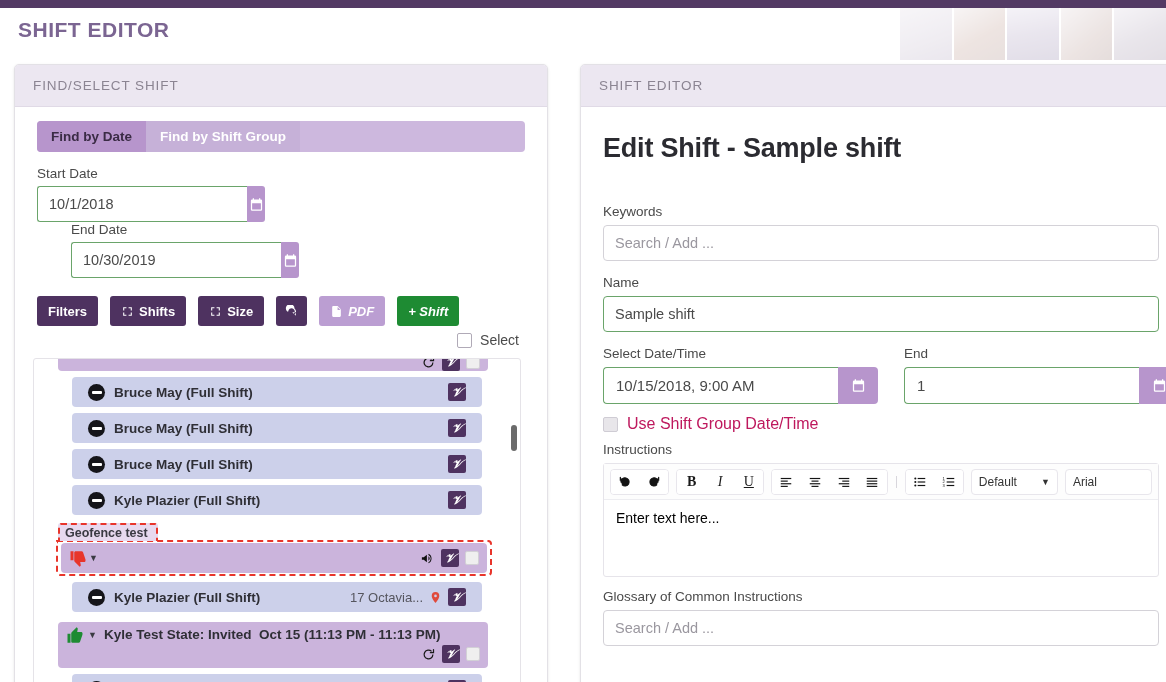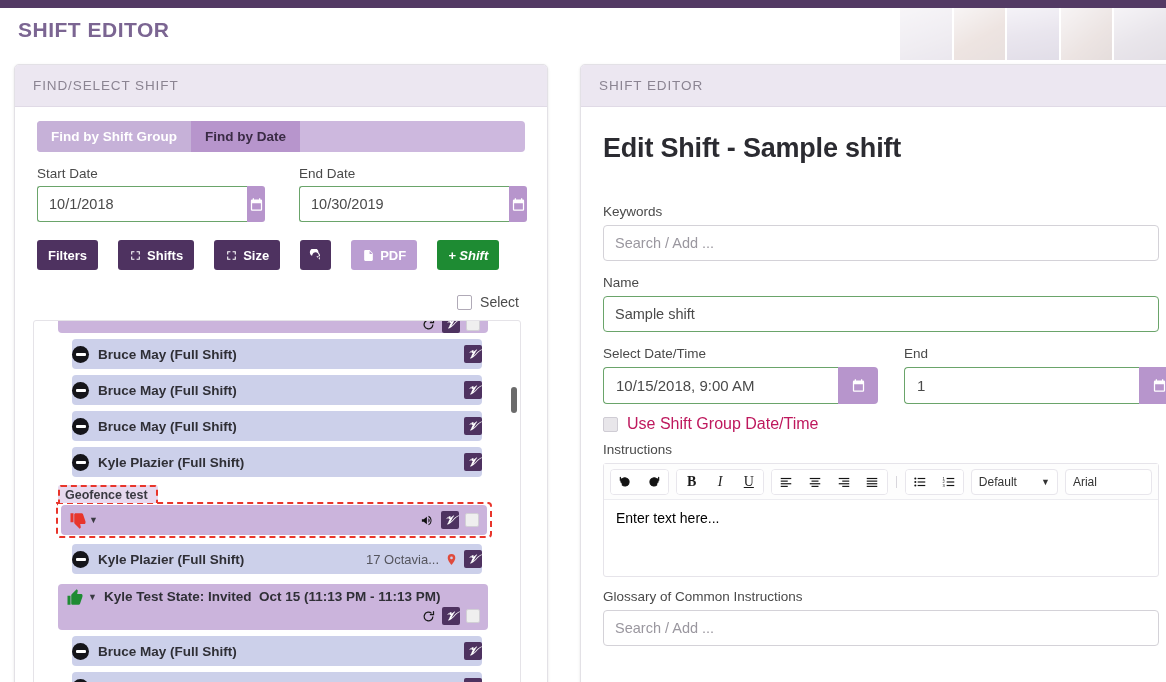--- a/index.html
+++ b/index.html
@@ -63,57 +63,57 @@
   }
   .tab {
     display: flex; align-items: center; padding: 0 14px;
     font-size: 13.5px; font-weight: bold; cursor: pointer;
   }
   .tab.inactive { background: #c6b1d8; color: #ffffff; }
   .tab.active { background: #b795cc; color: #3a2b45; }
   .tab-filler { flex: 1; }
 
   
-  .date-row { display: flex; gap: 0; }
+  .date-row { display: flex; gap: 0; flex-direction: column; }
   .date-col { width: 228px; }
   .date-col + .date-col { margin-left: 34px; }
   .fld-label { font-size: 13.5px; color: #4a4a4a; margin-bottom: 5px; display:block; }
   .inputgrp { display: flex; height: 36px; }
   .inputgrp input {
     flex: 1; border: 1px solid #6aa46a; border-right: none;
     border-radius: 3px 0 0 3px;
     padding: 0 11px; font-size: 14.5px; color: #4a4a4a;
     font-family: "Liberation Sans", sans-serif; outline: none;
     background: #fff;
   }
   .cal-btn {
     width: 38px; background: #b795cc; border: none; border-radius: 0 3px 3px 0;
     display: flex; align-items: center; justify-content: center; cursor: pointer;
   }
   .cal-btn svg { width: 15px; height: 15px; fill: #fff; }
 
   
-  .btnrow { display: flex; gap: 20px; margin-top: 18px; align-items: center; }
+  .btnrow { display: flex; gap: 12px; margin-top: 18px; align-items: center; }
   .btn {
     border: none; border-radius: 3px; height: 30px;
     display: inline-flex; align-items: center; gap: 5px;
     padding: 0 11px; font-size: 13px; font-weight: bold;
     font-family: "Liberation Sans", sans-serif;
     cursor: pointer; color: #fff;
   }
   .btn-dark { background: #4e3260; }
-  .btn-light { background: #bb9ed2; }
+  .btn-light { background: #bb9ed2; font-style: italic; }
   .btn-green { background: #1e8b33; font-style: italic; }
   .btn-icon-only { padding: 0 9px; }
   .btn svg { width: 13px; height: 13px; fill: #fff; }
 
   
   .selectrow {
     display: flex; align-items: center; justify-content: flex-end;
-    gap: 8px; margin-top: 24px; padding-right: 6px;
+    gap: 8px; margin-top: 6px; padding-right: 6px;
   }
   .chkbox {
     width: 15px; height: 15px; border: 1px solid #b0aab7;
     border-radius: 2px; background: #fff; cursor: pointer; display:inline-block;
   }
   .chkbox.muted { background: #e8e6ea; border-color: #cfccd4; }
   .selectrow span { font-size: 14px; color: #4a4a4a; }
 
   
   .listwrap {
@@ -133,21 +133,21 @@
     display: flex; align-items: center;
     font-size: 13.5px; font-weight: bold; color: #2f2f36;
     cursor: pointer;
   }
   .grp-row {
     background: #cbb4dc; margin: 0 0 6px 14px; width: 430px;
     padding: 6px 8px; min-height: 30px;
   }
   .item-row {
     background: #ccd0ea; margin: 0 0 6px 28px; width: 410px;
-    height: 30px; padding: 0 0;
+    height: 30px; padding: 0 16px;
   }
 
   .minus-icon {
     width: 17px; height: 17px; border-radius: 50%;
     background: #15151a; position: relative; flex: 0 0 auto; margin-right: 9px;
   }
   .minus-icon::after {
     content: ""; position: absolute; left: 3.5px; top: 7.5px;
     width: 10px; height: 2.5px; background: #fff; border-radius: 1px;
   }
@@ -284,22 +284,22 @@
 </div>
 
 <div class="panels">
 
   <div class="panel" id="left-panel">
     <div class="panel-head">FIND/SELECT SHIFT</div>
 
     <div class="left-body">
 
       <div class="tabbar">
+        <div class="tab active">Find by Date</div>
         <div class="tab inactive">Find by Shift Group</div>
-        <div class="tab active">Find by Date</div>
         <div class="tab-filler"></div>
       </div>
 
       <div class="date-row">
         <div class="date-col">
           <label class="fld-label">Start Date</label>
           <div class="inputgrp">
             <input value="10/1/2018" style="">
             <button class="cal-btn">
               <svg viewBox="0 0 24 24">

